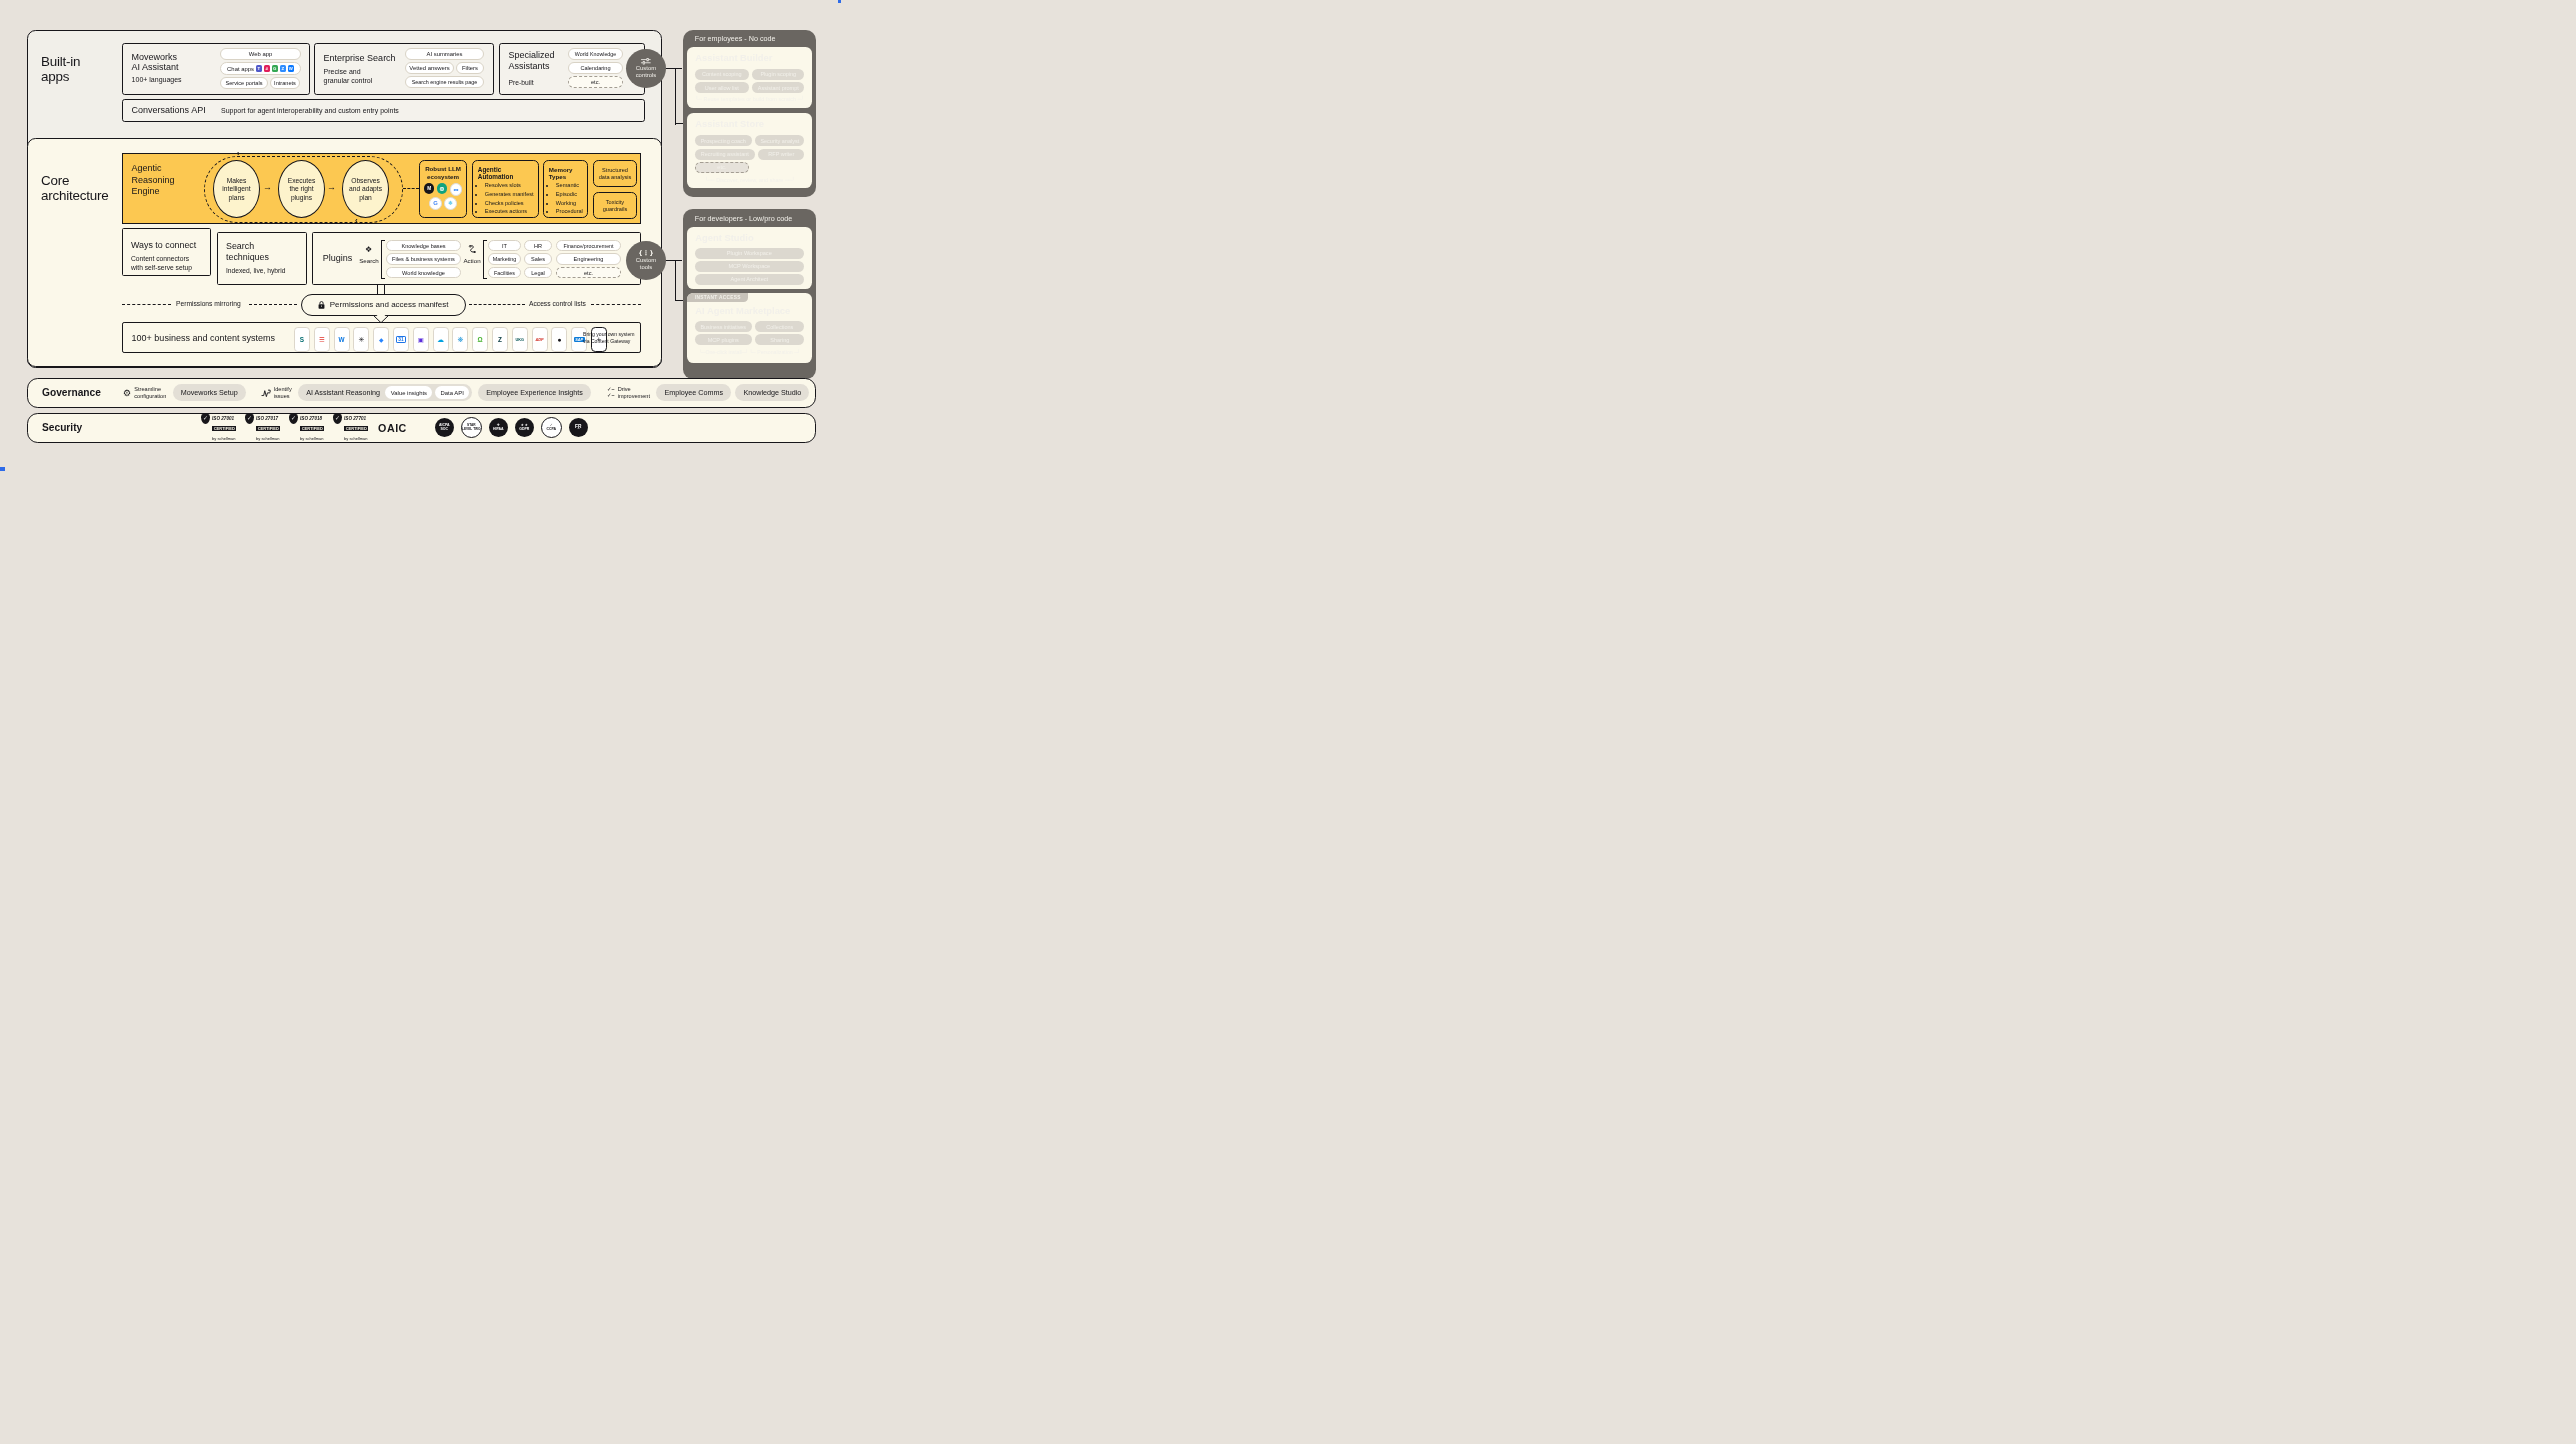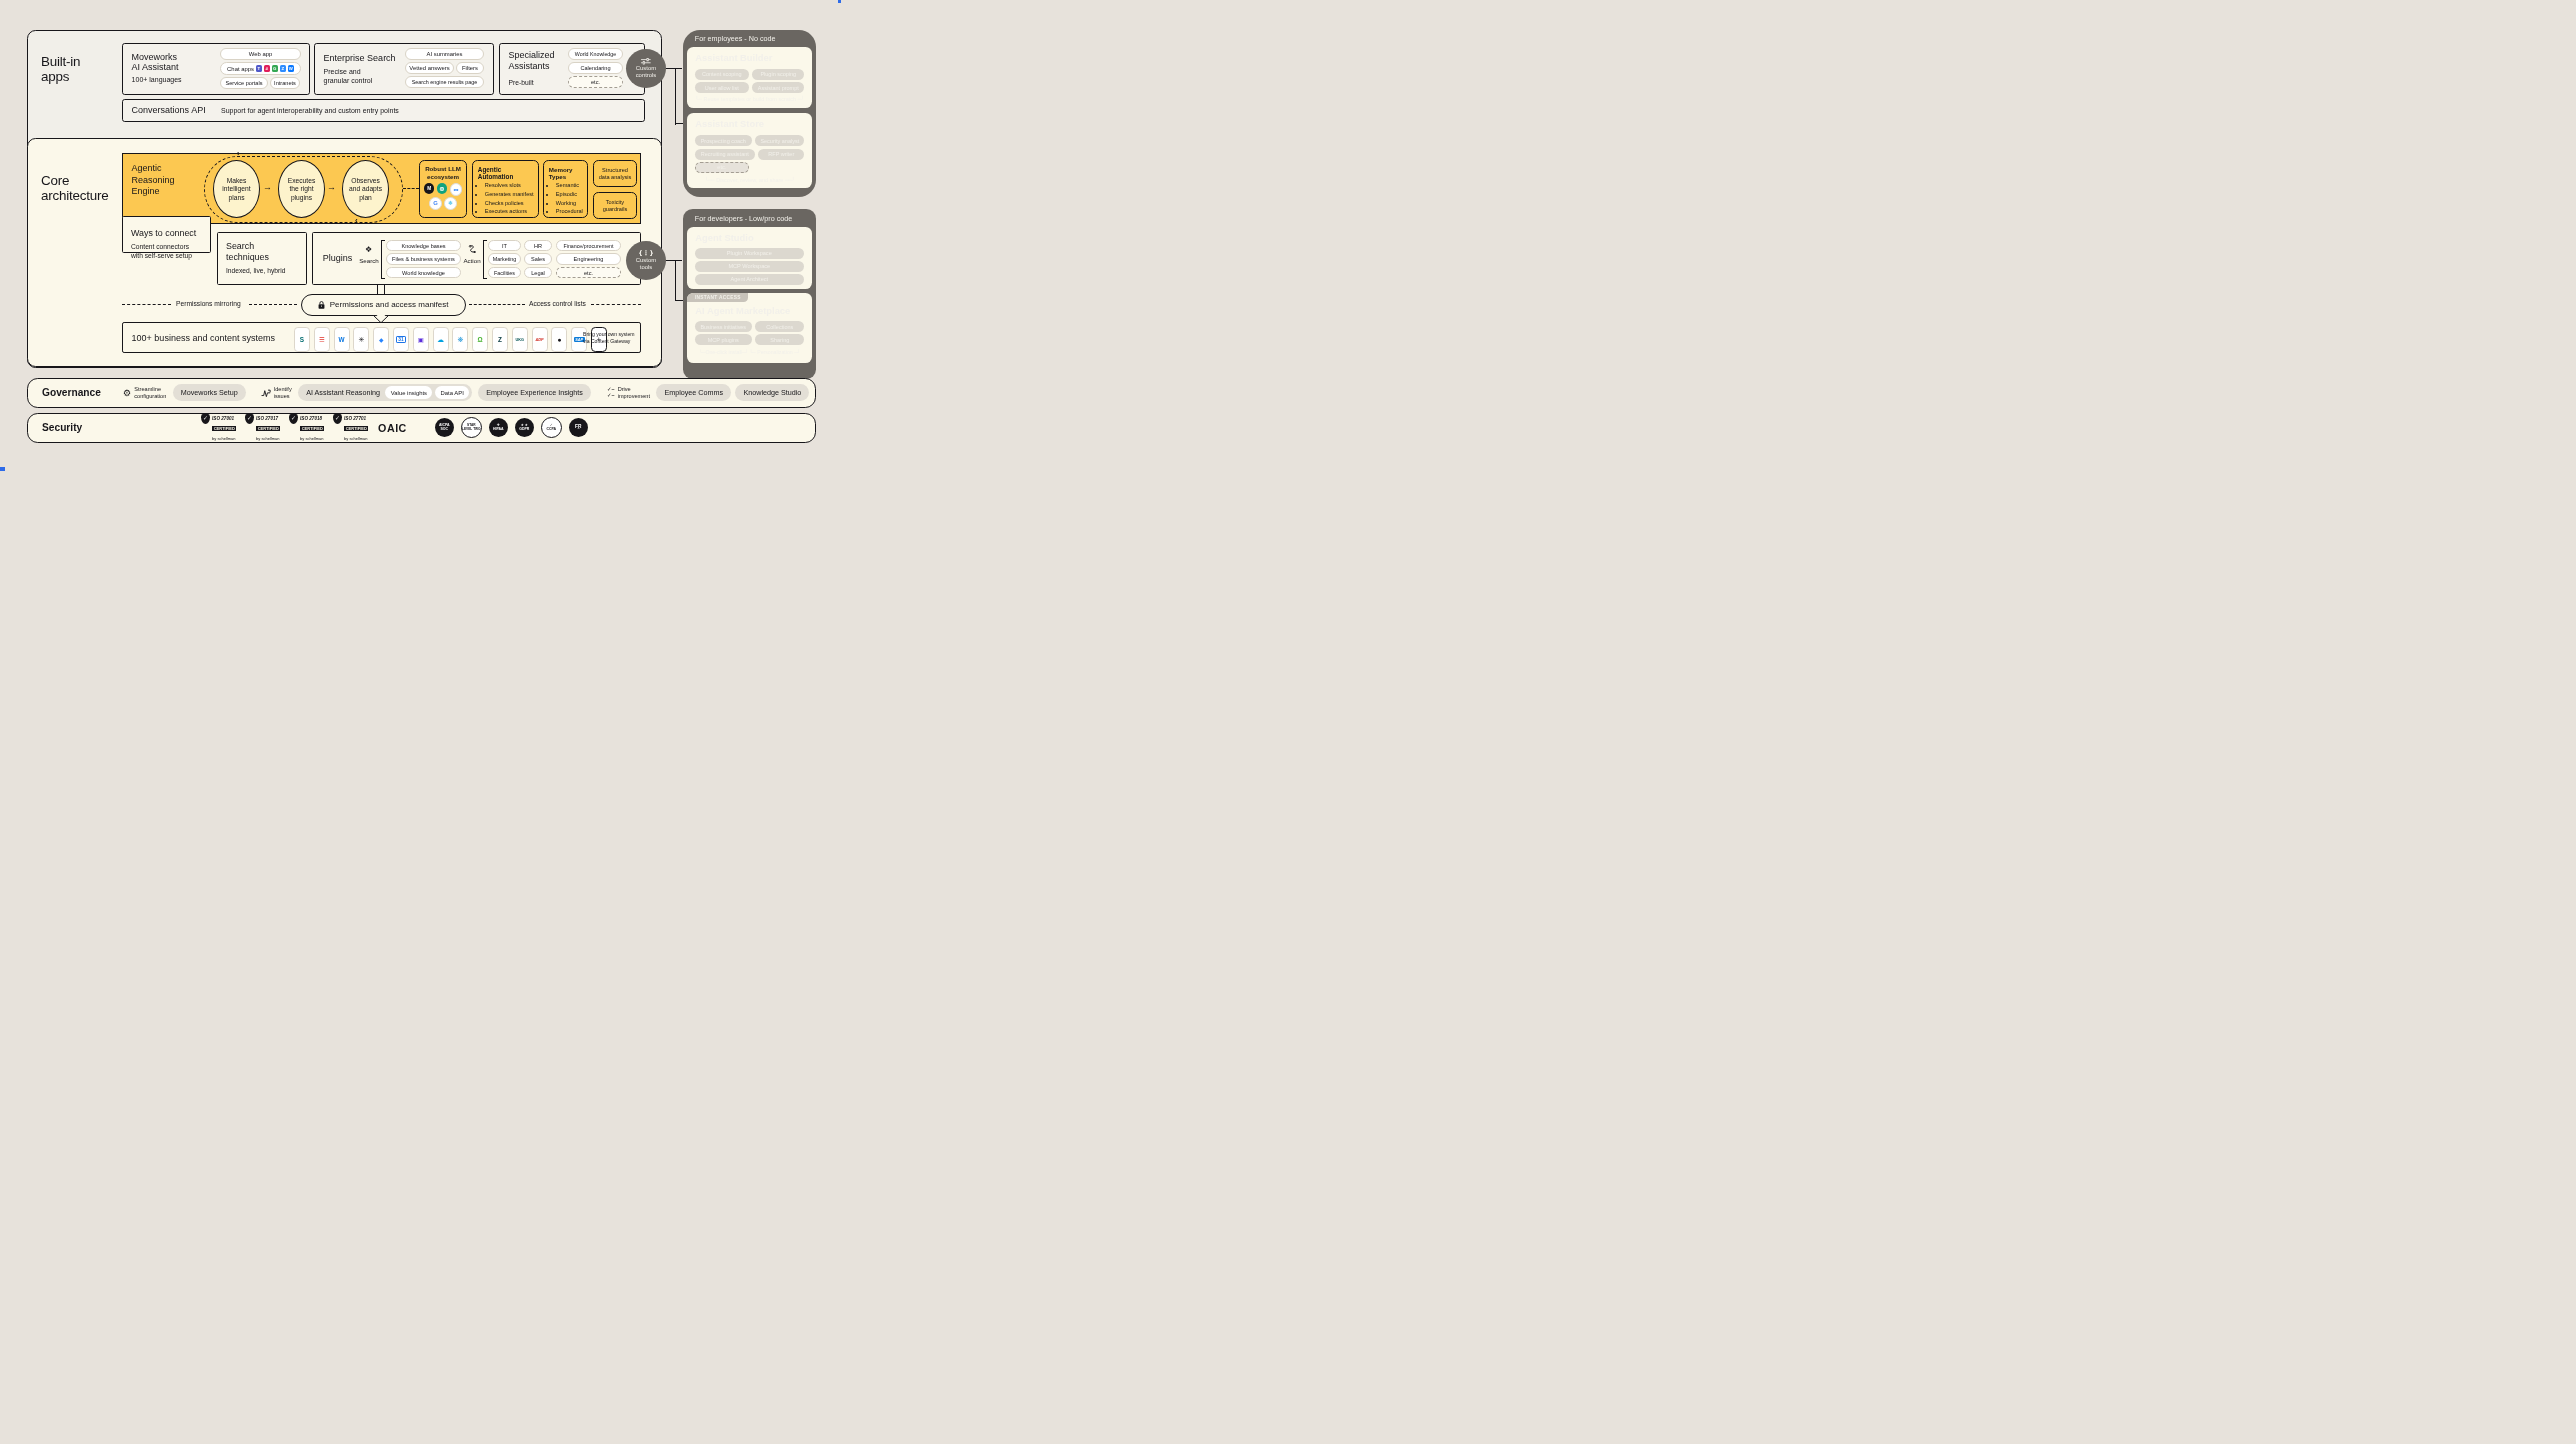--- a/index.html
+++ b/index.html
@@ -179,21 +179,21 @@
   <div class="abs ibox" style="left:470px;top:6.4px;width:44px;height:27px;display:flex;flex-direction:column;align-items:center;justify-content:center;font-size:5.6px;line-height:1.25;text-align:center">
     <div>Structured</div>
     <div>data analysis</div>
   </div>
   <div class="abs ibox" style="left:470px;top:38px;width:44px;height:27px;display:flex;flex-direction:column;align-items:center;justify-content:center;font-size:5.6px;line-height:1.25;text-align:center">
     <div>Toxicity</div>
     <div>guardrails</div>
   </div>
 </div>
 
-<div class="abs cream bb" style="left:122px;top:216px;width:89px;height:37px;border-radius:1.6px">
+<div class="abs cream bb" style="left:122px;top:228px;width:89px;height:48px;border-radius:1.6px">
   <div class="abs" style="left:8px;top:10.7px;font-size:8.9px">Ways to connect</div>
   <div class="abs" style="left:8px;top:25px;font-size:6.7px;line-height:1.35">
     <div>Content connectors</div>
     <div>with self-serve setup</div>
   </div>
 </div>
 
 <div class="abs cream bb" style="left:217px;top:232px;width:90px;height:53px;border-radius:1.6px">
   <div class="abs" style="left:8px;top:7.5px;font-size:8.9px;line-height:1.25">
     <div>Search</div>
@@ -315,21 +315,21 @@
 
 <div class="abs line" style="left:664px;top:260px;width:18px;height:1.3px"></div>
 <div class="abs line" style="left:675px;top:260px;width:1.3px;height:41px"></div>
 <div class="abs line" style="left:675px;top:300px;width:8px;height:1.3px"></div>
 <div class="abs dark" style="left:626px;top:241px;width:40px;height:39px;border-radius:50%;display:flex;flex-direction:column;align-items:center;justify-content:center;font-size:5.9px;line-height:1.2">
   <span style="font-size:6.4px;font-weight:700;font-family:'DejaVu Sans',sans-serif">{⋮}</span>
   <div>Custom</div>
   <div>tools</div>
 </div>
 
-<div class="abs dark" style="left:683px;top:29.5px;width:133px;height:167px;border-radius:17px">
+<div class="abs dark" style="left:683px;top:29.5px;width:133px;height:167px;border-radius:10px">
   <div class="abs" style="left:11.8px;top:4.8px;font-size:7.2px">For employees - No code</div>
   <div class="abs card" style="left:4.3px;top:17.7px;width:125px;height:61px">
     <div class="abs" style="left:8px;top:4.8px;font-size:9.4px;font-weight:700">Assistant Builder</div>
     <div class="abs cardpill" style="left:7.5px;top:21.5px;width:54px;height:11.3px;font-size:5.5px">Content scoping</div>
     <div class="abs cardpill" style="left:65px;top:21.5px;width:52px;height:11.3px;font-size:5.5px">Plugin scoping</div>
     <div class="abs cardpill" style="left:7.5px;top:35px;width:54px;height:11.3px;font-size:5.5px">User allow list</div>
     <div class="abs cardpill" style="left:65px;top:35px;width:52px;height:11.3px;font-size:5.5px">Assistant prompt</div>
     <div class="abs" style="left:0;top:49px;width:125px;text-align:center;font-size:5.5px;white-space:nowrap">
       <span class="corner">└─</span> <span>Reuse templates or build from scratch</span> <span class="corner">─┘</span>
     </div>

